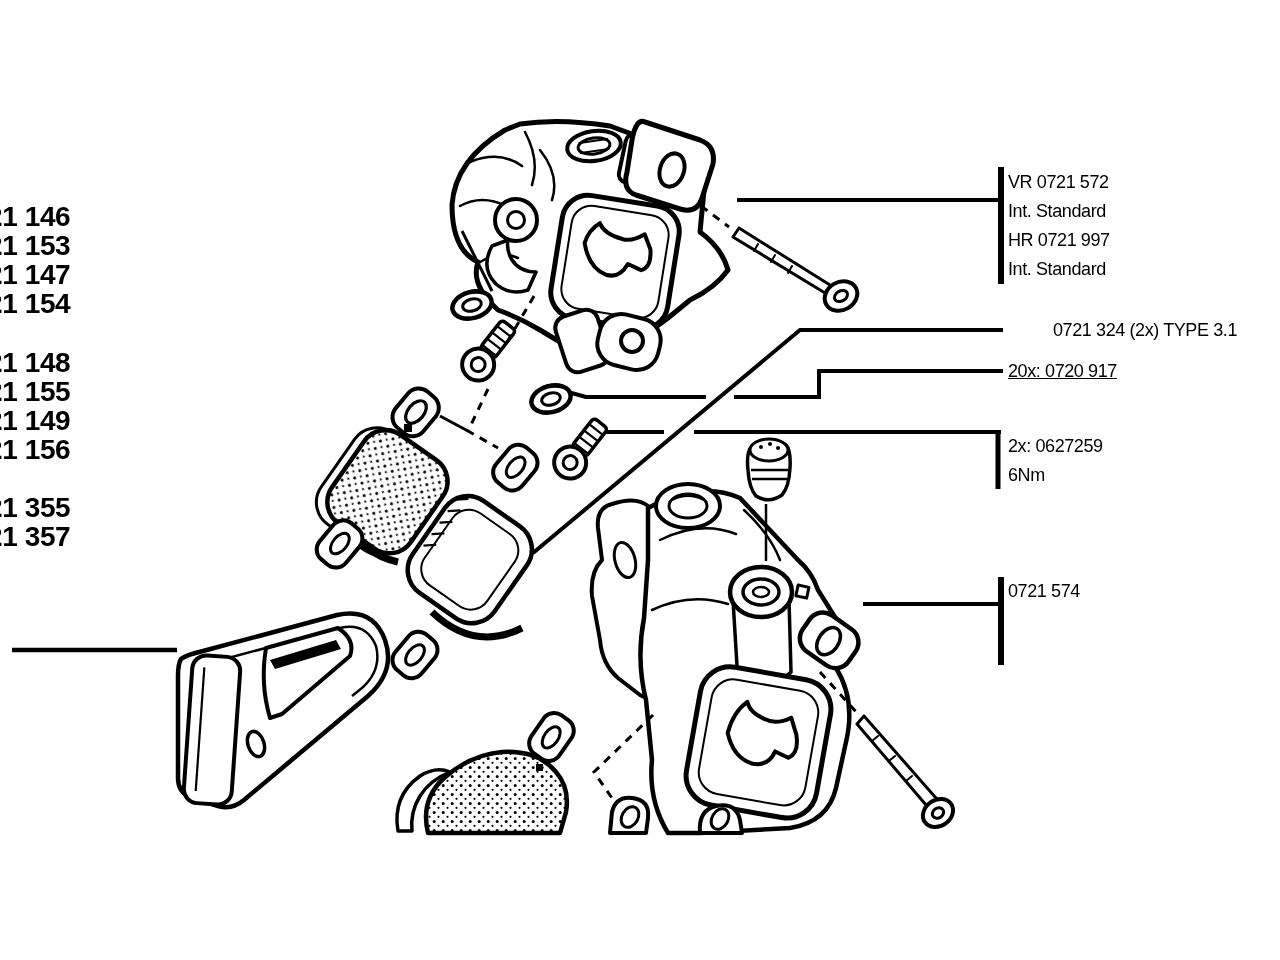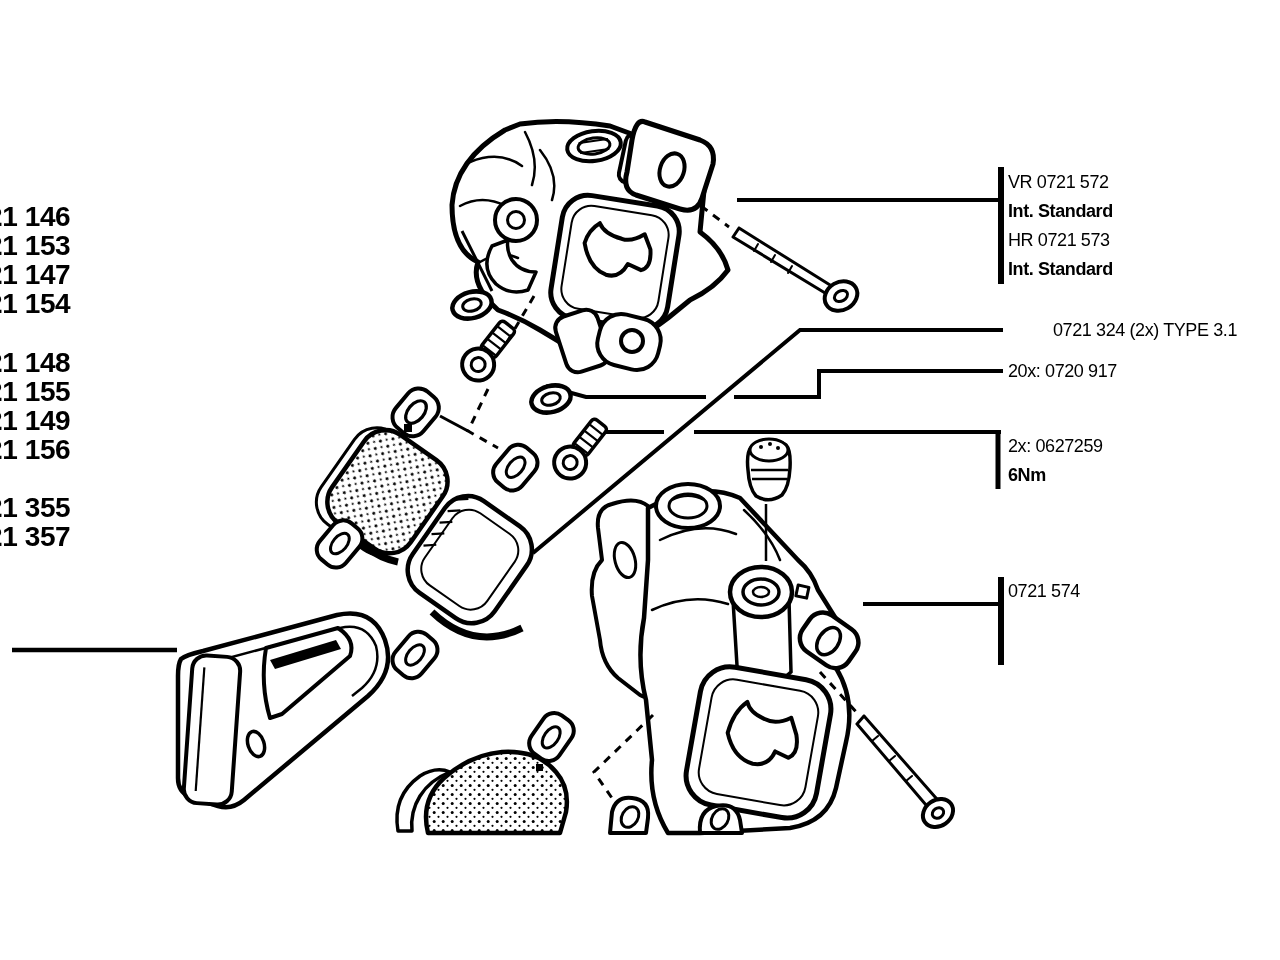--- a/index.html
+++ b/index.html
@@ -5,23 +5,23 @@
   html,body{margin:0;padding:0;background:#ffffff;}
   .stage{
     position:relative;width:1280px;height:960px;background:#ffffff;
     overflow:hidden;font-family:"Liberation Sans", sans-serif;color:#000;
   }
   svg{position:absolute;left:0;top:0;}
   .txt{position:absolute;white-space:nowrap;letter-spacing:-0.4px;}
   .numgroup{position:absolute;left:-13px;font-size:28px;font-weight:bold;line-height:29px;}
   .numgroup div{height:29px;}
   .rlabel{position:absolute;left:1008px;font-size:18px;line-height:29px;}
-  .rlabel .b{font-weight:bold;}
+  .rlabel .b{font-weight:normal;}
   .rlabel div{height:29px;}
-  .lh31 div{height:31px;}
+  .lh31 div{height:31px;text-decoration:underline;}
 </style>
 </head>
 <body>
 
 <div class="stage">
 
   <svg width="1280" height="960" viewBox="0 0 1280 960">
     <defs>
       <pattern id="stip" width="9" height="9" patternUnits="userSpaceOnUse">
         <rect width="9" height="9" fill="#ffffff"></rect>
@@ -245,21 +245,21 @@
     <div>21 156</div>
   </div>
   <div class="numgroup txt" style="top:493px;line-height:30px;">
     <div>21 355</div>
     <div>21 357</div>
   </div>
 
   <div class="rlabel txt" style="top:168px;">
     <div>VR 0721 572</div>
     <div class="b">Int. Standard</div>
-    <div>HR 0721 573</div>
+    <div>HR 0721 997</div>
     <div class="b">Int. Standard</div>
   </div>
 
   <div class="rlabel txt" style="top:316px;margin-left:45px;">
     <div>0721 324 (2x) TYPE 3.1</div>
   </div>
 
   <div class="rlabel txt lh31" style="top:357px;">
     <div>20x: 0720 917</div>
   </div>

